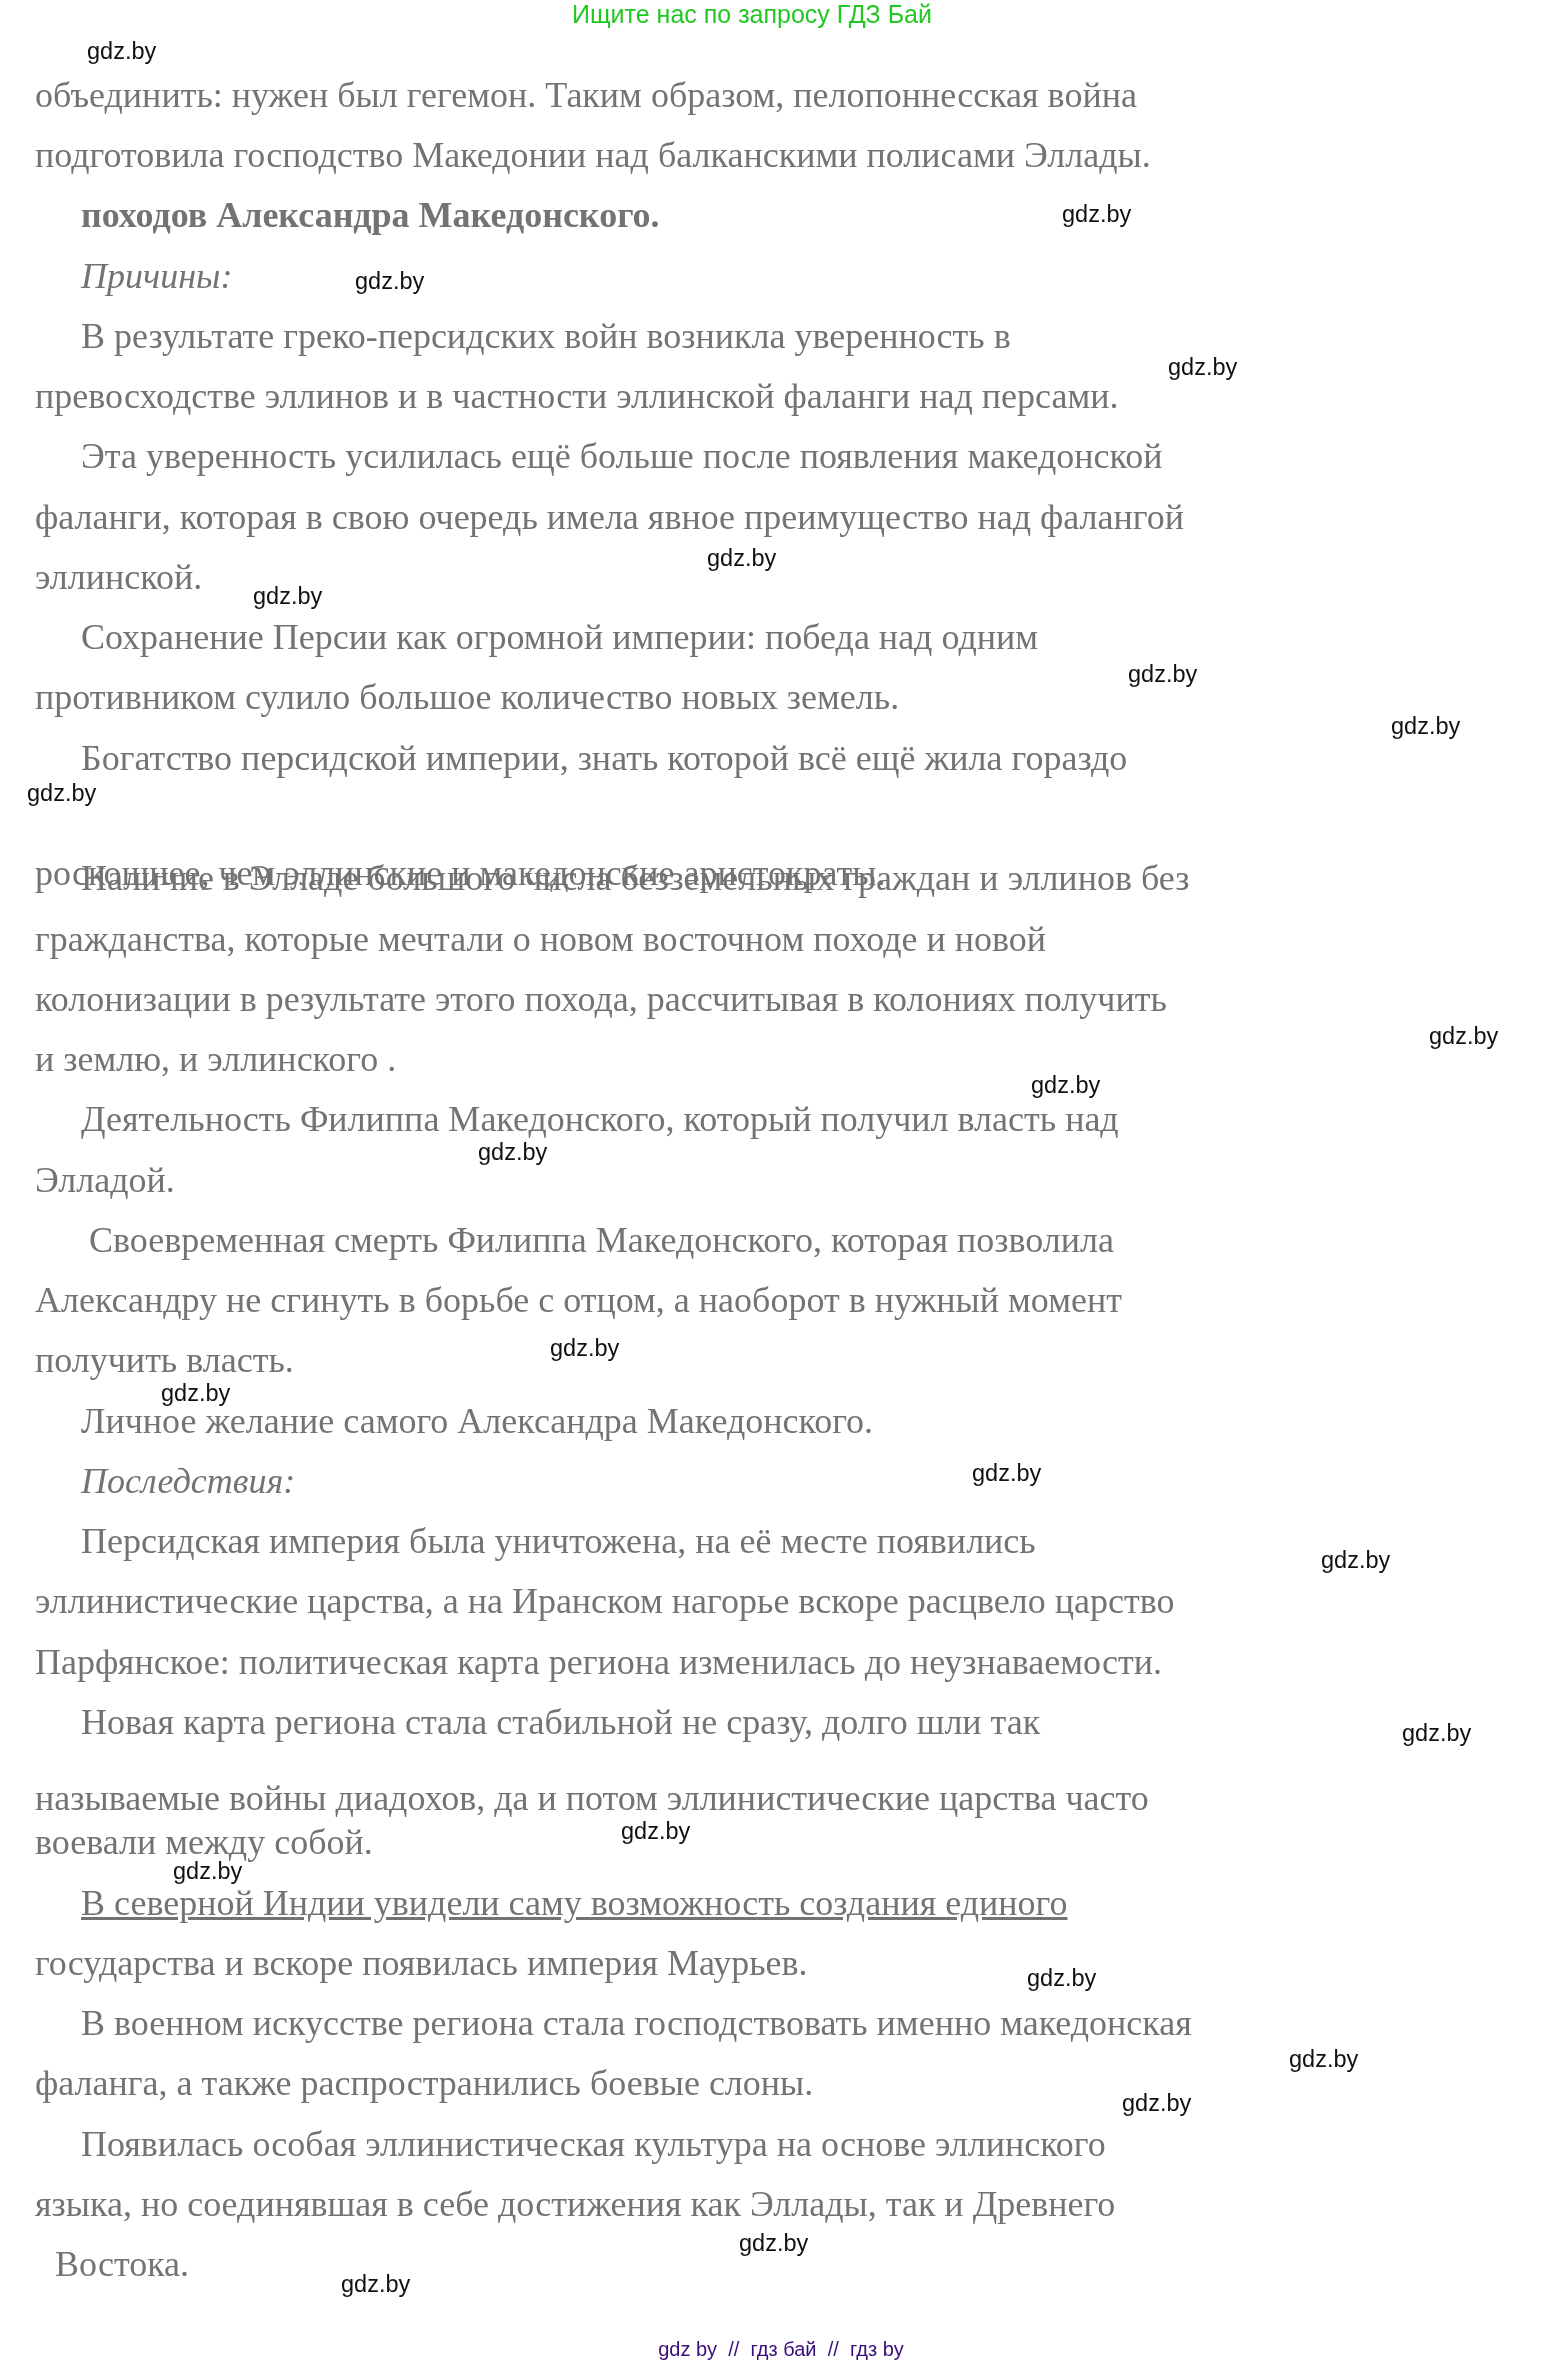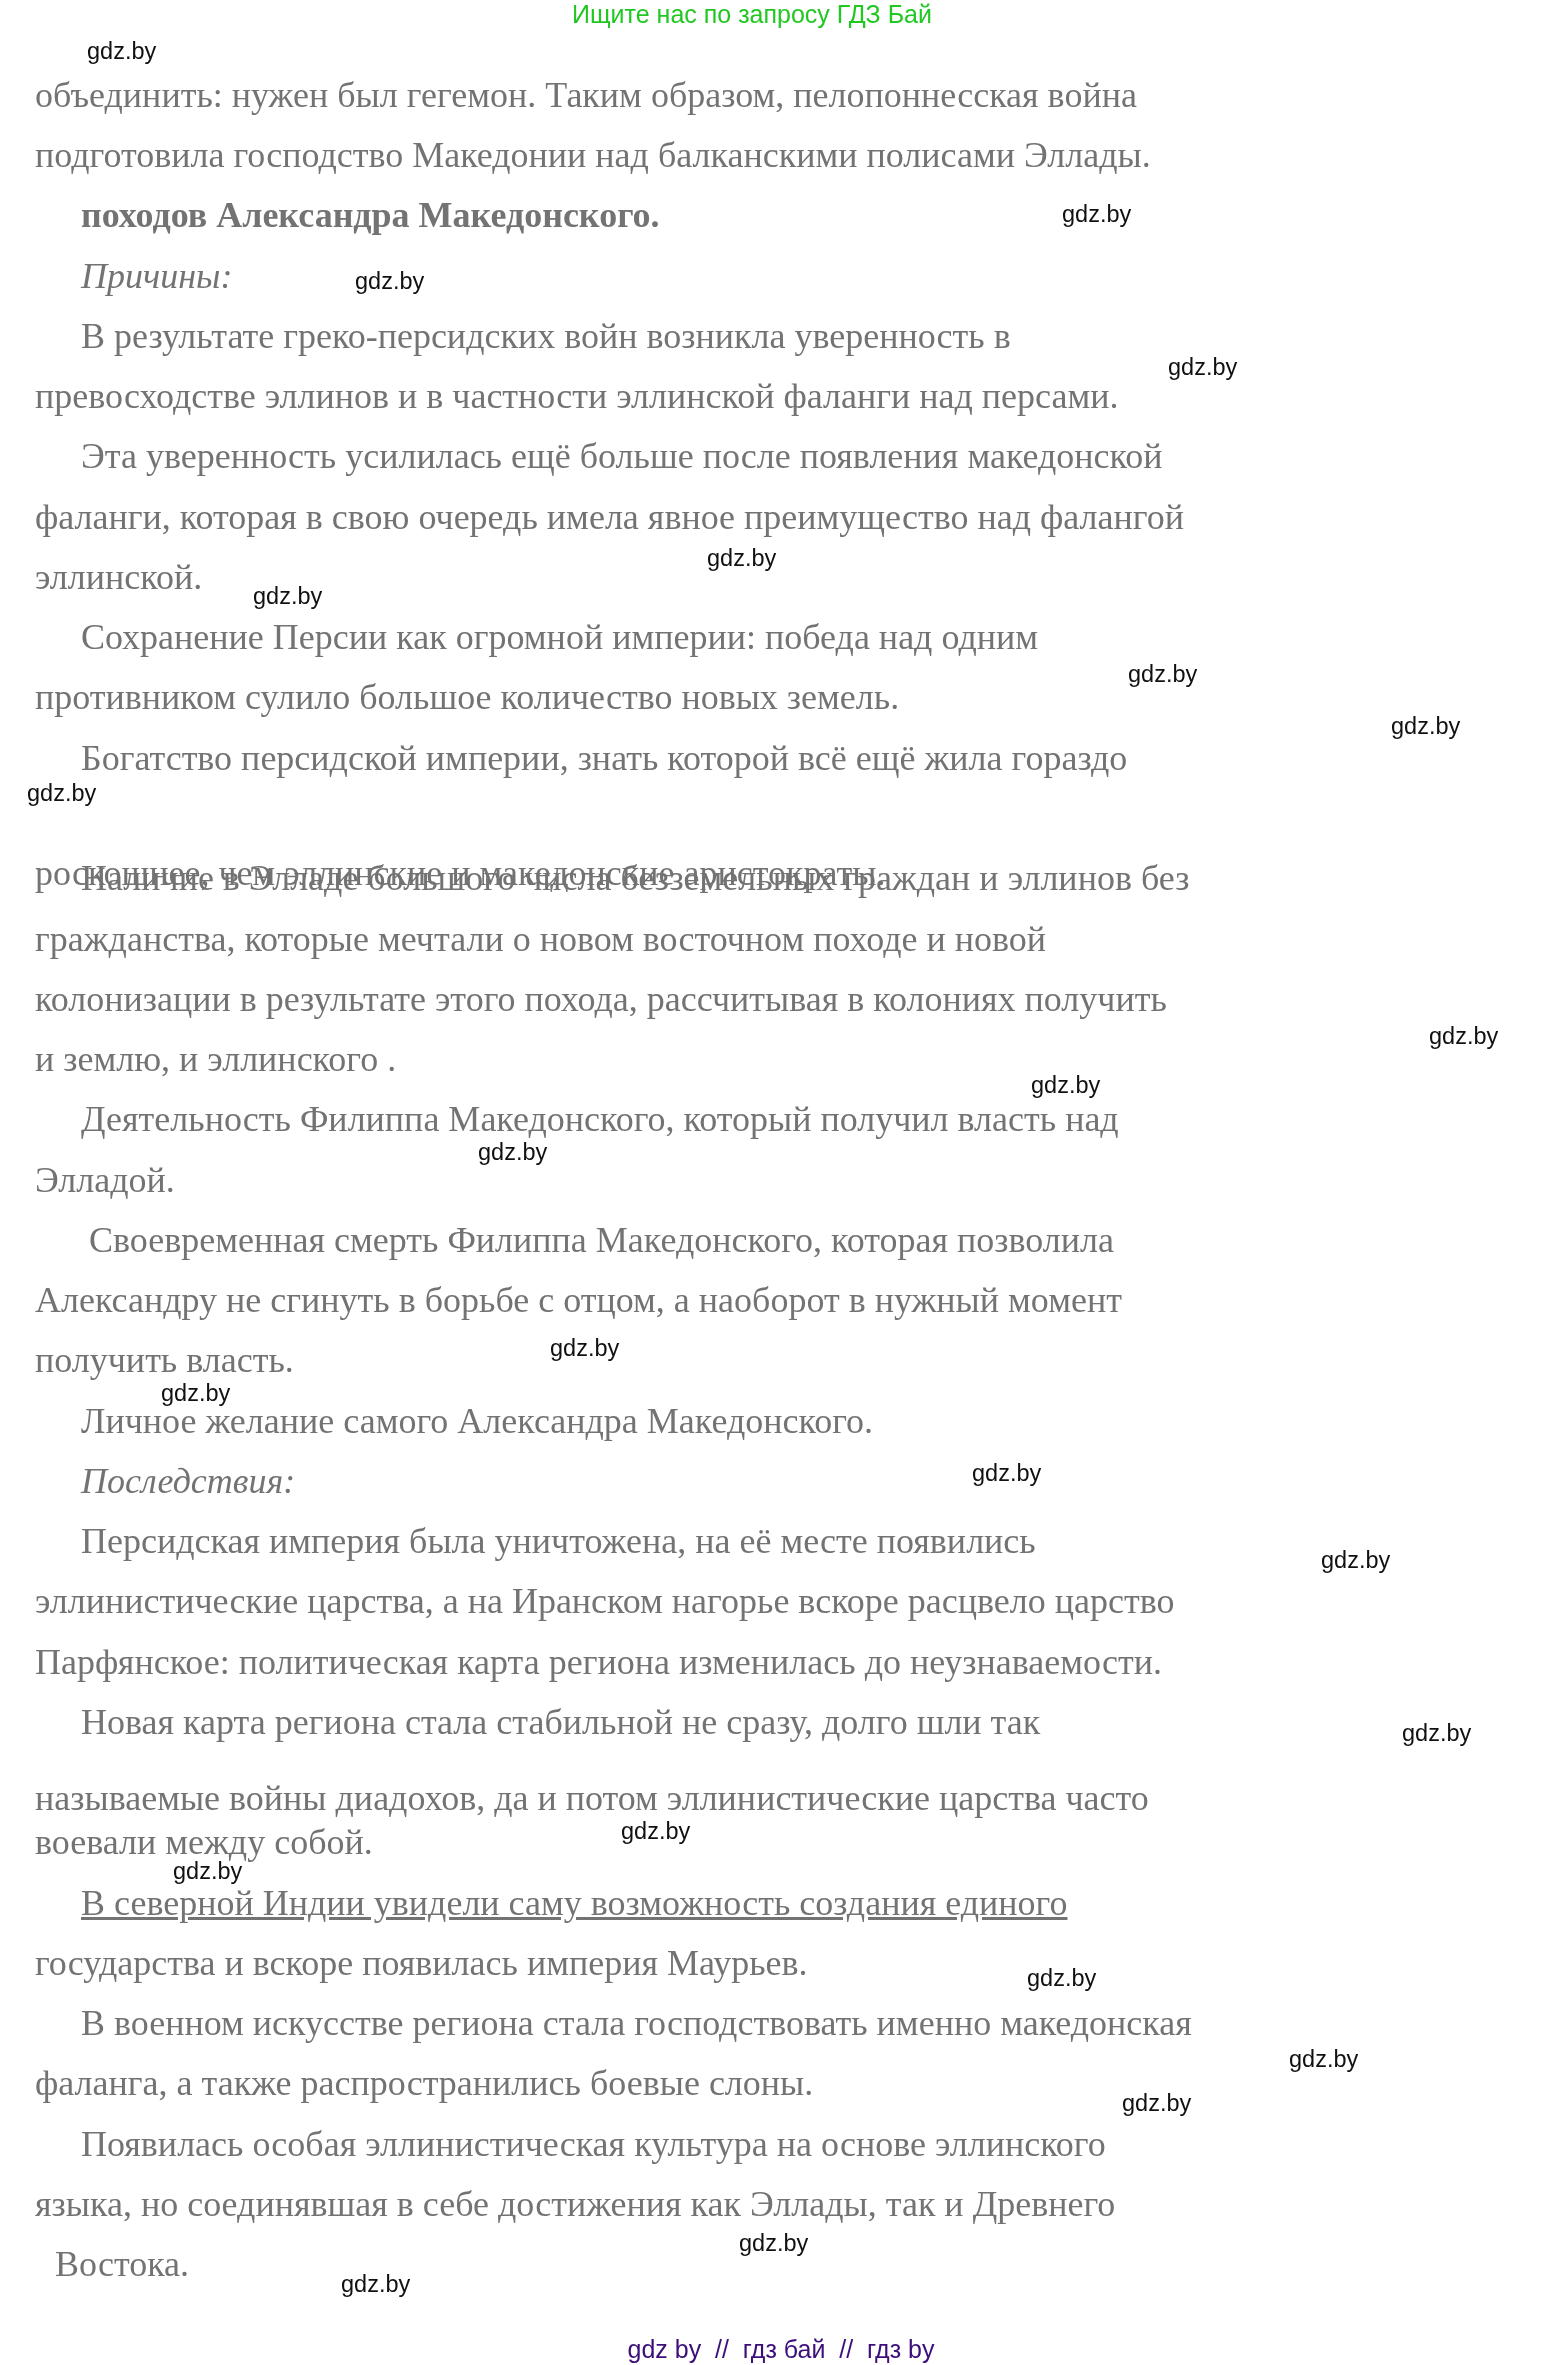--- a/index.html
+++ b/index.html
@@ -25,21 +25,21 @@
       color: #22c822;
       white-space: nowrap;
     }
     .footer-links {
       position: absolute;
       top: 2335px;
       left: 0;
       width: 1562px;
       text-align: center;
       font-family: "Liberation Sans", sans-serif;
-      font-size: 25px;
+      font-size: 20px;
       line-height: 28px;
       color: #3b0e7a;
       white-space: pre;
     }
     .line {
       position: absolute;
       font-family: "Liberation Serif", serif;
       font-size: 36px;
       line-height: 60px;
       height: 60px;

